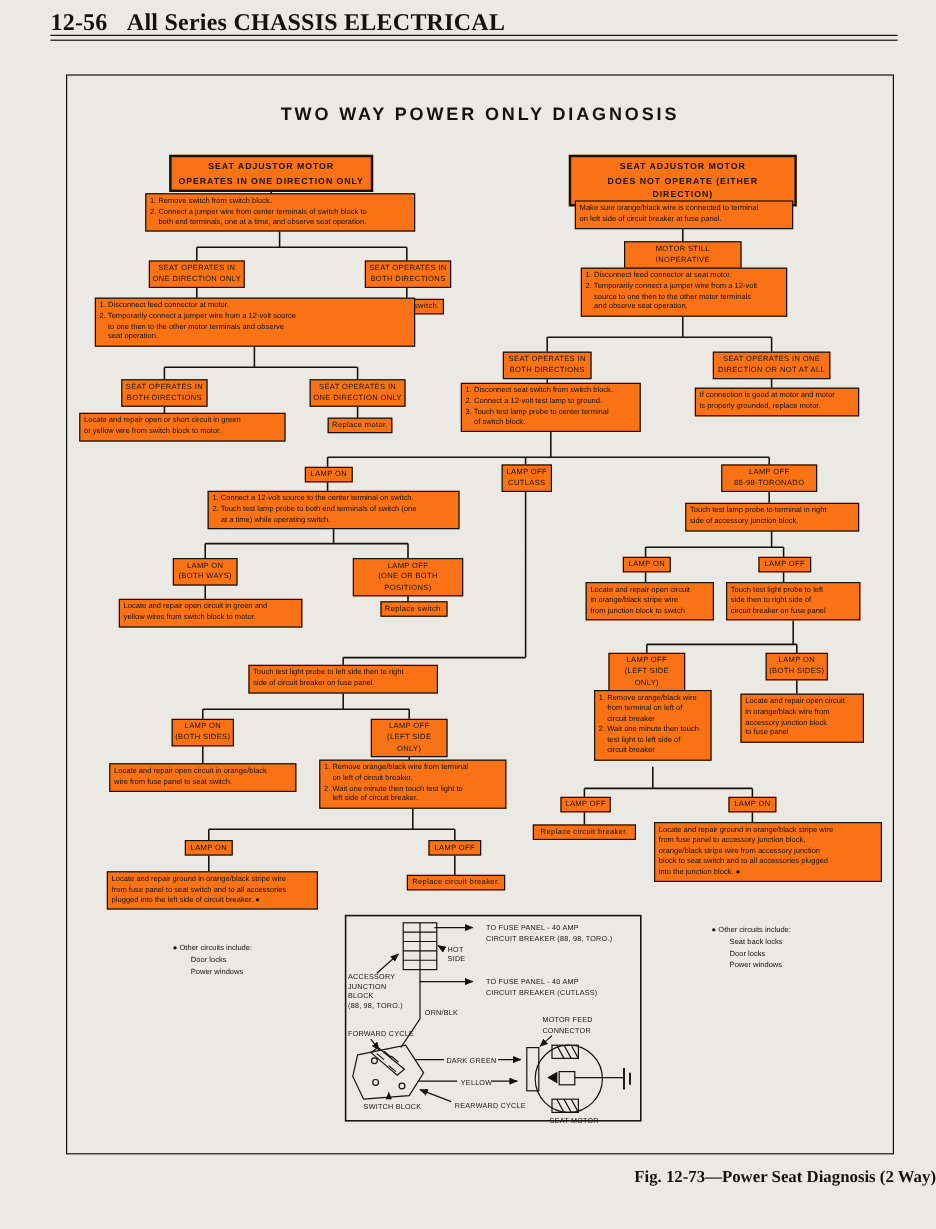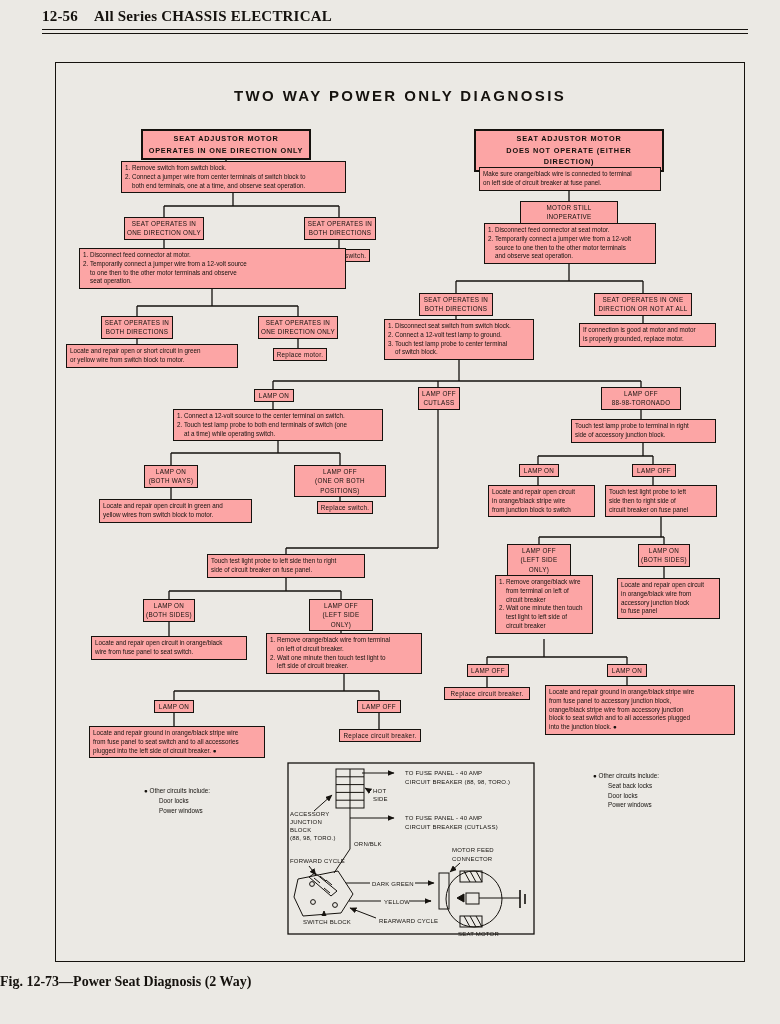--- a/index.html
+++ b/index.html
@@ -1,32 +1,32 @@
 <!DOCTYPE html>
 <html><head>
 <meta charset="utf-8">
 <style>
   * { margin:0; padding:0; box-sizing:border-box; }
   html,body { width:780px; height:1024px; }
   body { background:#ebe9e4; font-family:"Liberation Sans",sans-serif; color:#15120e; position:relative; overflow:hidden; }
-  .hdr { position:absolute; left:42px; top:8px; font-family:"Liberation Serif",serif; font-weight:bold; font-size:15px; letter-spacing:.2px; }
+  .hdr { position:absolute; left:42px; top:8px; font-family:"Liberation Serif",serif; font-weight:bold; font-size:20px; letter-spacing:.2px; }
   .hdr .num { margin-right:16px; }
   .rule { position:absolute; left:42px; width:706px; border-top:1.6px solid #15120e; }
   .frame { position:absolute; left:55px; top:62px; width:690px; height:900px; border:1.6px solid #15120e; }
   .title { position:absolute; left:0; top:24px; width:100%; text-align:center; font-size:15px; font-weight:bold; letter-spacing:2.4px; }
   svg.lines { position:absolute; left:0; top:0; width:690px; height:900px; }
-  .box { position:absolute; border:1.1px solid #15120e; background:#fca5a5; white-space:pre-wrap; }
+  .box { position:absolute; border:1.1px solid #15120e; background:#f97316; white-space:pre-wrap; }
   .lbl { text-align:center; font-size:6.3px; line-height:1.5; padding:1px 2px; letter-spacing:.3px; }
   .txt { font-size:6.3px; line-height:1.4; padding:2px 3px; }
   .hd  { border-width:2px; font-weight:bold; font-size:7.3px; letter-spacing:.8px; text-align:center; line-height:1.6; padding:2px 4px; }
   .legend { position:absolute; font-size:6.3px; line-height:1.55; }
   .legend .li { margin-left:15px; }
   .wiring { position:absolute; left:228px; top:694px; }
   .wiring text { font-size:6px; fill:#15120e; letter-spacing:.2px; font-family:"Liberation Sans",sans-serif; }
-  .caption { position:absolute; left:0; top:974px; width:100%; text-align:left; font-family:"Liberation Serif",serif; font-weight:bold; font-size:14px; }
+  .caption { position:absolute; left:0; top:974px; width:100%; text-align:right; font-family:"Liberation Serif",serif; font-weight:bold; font-size:14px;padding-left:44px; }
 </style>
 </head>
 <body>
 
 <div class="hdr">
   <span class="num">12-56</span><span>All Series CHASSIS ELECTRICAL</span>
 </div>
 <div class="rule" style="top:29px"></div>
 <div class="rule" style="top:33px"></div>
 

